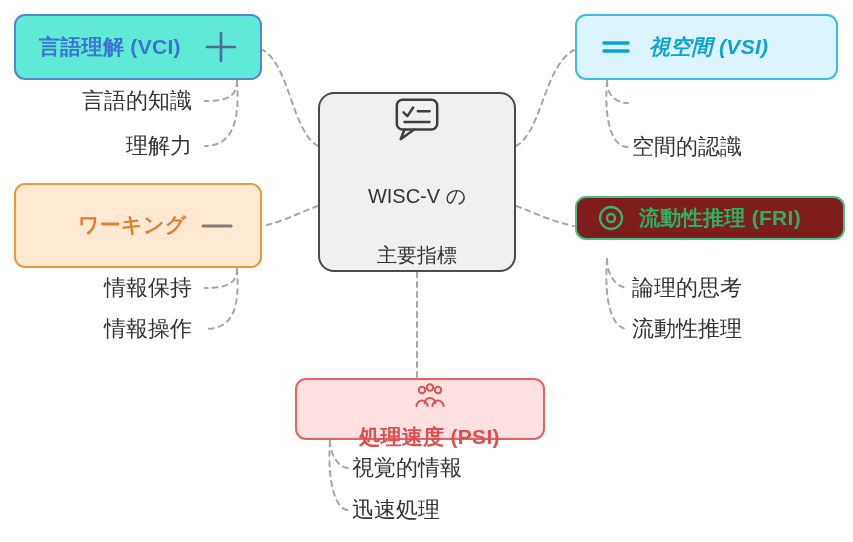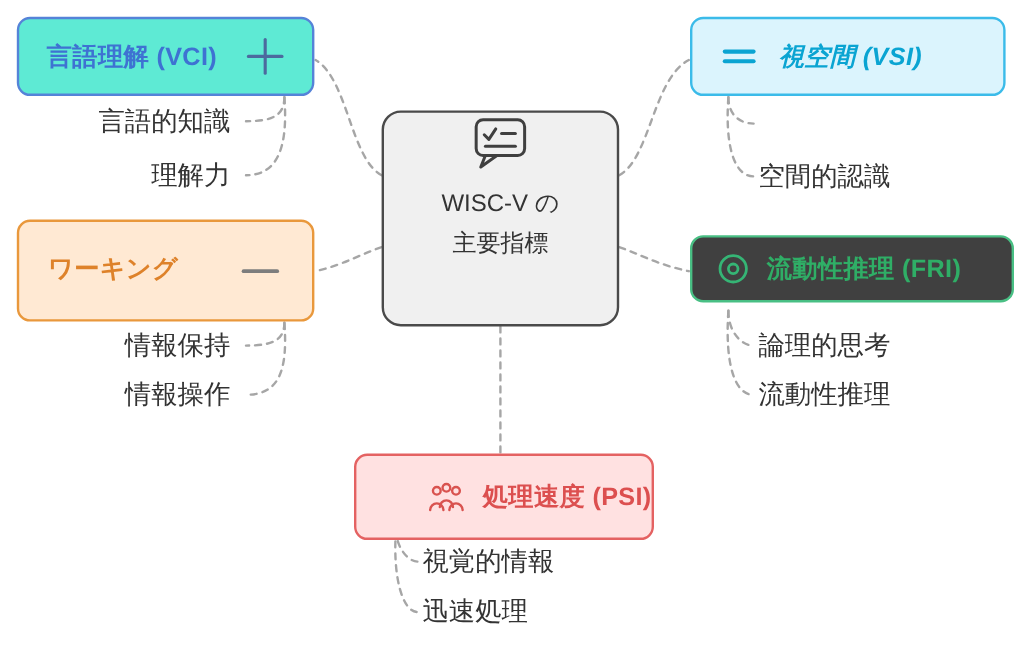--- a/index.html
+++ b/index.html
@@ -15,34 +15,34 @@
 
   .vci{left:14px;top:14px;width:248px;height:66px;background:#5eead4;border:2.5px solid #5583d8;
        justify-content:space-between;padding:0 22px 0 23px;}
   .vci .lbl{color:#3e72d2;}
 
   .vsi{left:575px;top:14px;width:263px;height:66px;background:#dbf4fd;border:2.5px solid #3bbbe9;
        justify-content:flex-start;gap:18px;padding:0 0 0 24px;font-style:italic;}
   .vsi .lbl{color:#0aa4d2;}
 
   .wmi{left:14px;top:183px;width:248px;height:85px;background:#ffe9d3;border:2.5px solid #e9983c;
-       justify-content:space-between;padding:0 26px 0 24px;}
+       justify-content:space-between;padding:0 26px 0 62px;}
   .wmi .lblcol{display:flex;flex-direction:column;line-height:1.45;}
   .wmi .lbl{color:#de822a;}
 
-  .fri{left:575px;top:196px;width:270px;height:56px;background:#404040;border:2.5px solid #49bf84;
+  .fri{left:575px;top:196px;width:270px;height:44px;background:#7f1d1d;border:2.5px solid #49bf84;
        justify-content:flex-start;gap:14px;padding:0 0 0 20px;}
   .fri .lbl{color:#2fae66;}
 
-  .psi{left:295px;top:378px;width:250px;height:72px;background:#ffe1e1;border:2.5px solid #e46262;
-       justify-content:flex-end;gap:13px;padding:0 0 0 19px;}
+  .psi{left:295px;top:378px;width:250px;height:62px;background:#ffe1e1;border:2.5px solid #e46262;
+       justify-content:space-between;gap:13px;padding:0 0 0 19px;flex-direction:column;}
   .psi .lbl{color:#dc4f4f;}
 
   .center{left:318px;top:92px;width:198px;height:180px;background:#f0f0f0;border:2.5px solid #4a4a4a;
-          border-radius:16px;flex-direction:column;justify-content:flex-start;gap:4px;}
+          border-radius:16px;flex-direction:column;justify-content:space-between;gap:4px;}
   .center .ctext{font-size:20px;color:#333333;line-height:1.45;text-align:center;white-space:nowrap;}
   .center .cicon{margin-bottom:8px;}
 
   .leaf{position:absolute;font-size:22px;color:#333333;white-space:nowrap;line-height:22px;}
   .leaf.colL{right:661px;text-align:right;}
   .leaf.colR{left:632px;}
   .leaf.colP{left:352px;}
 
   .iconwrap{display:flex;align-items:center;justify-content:center;}
 </style>

